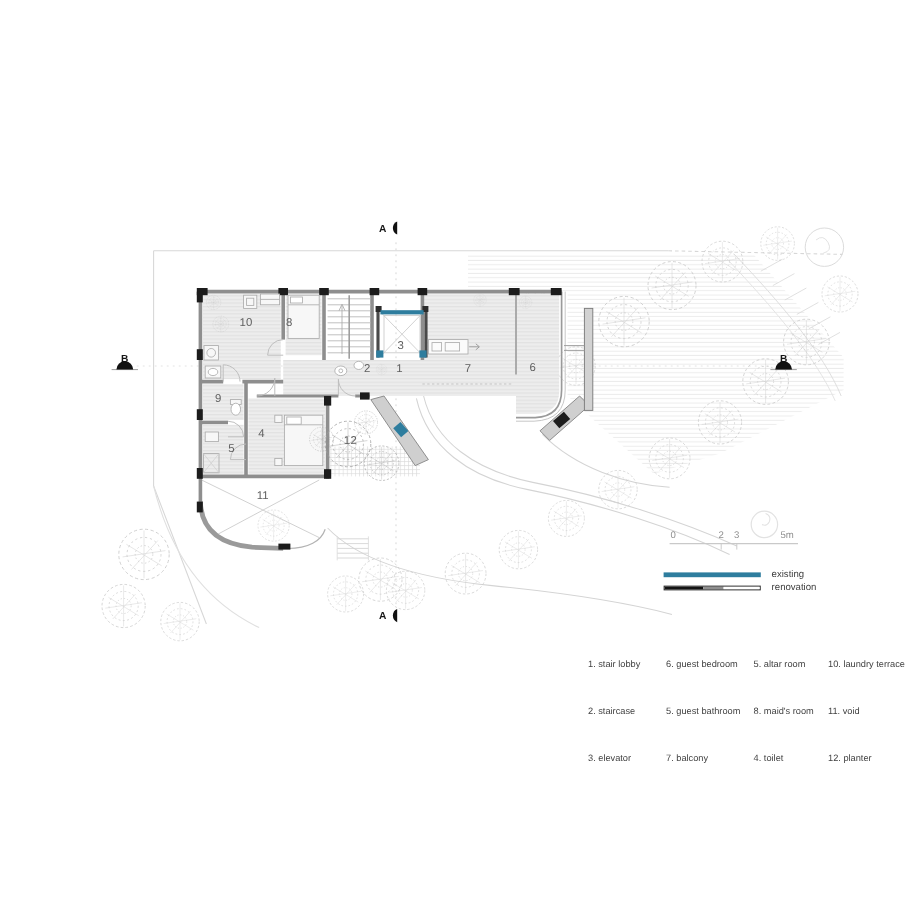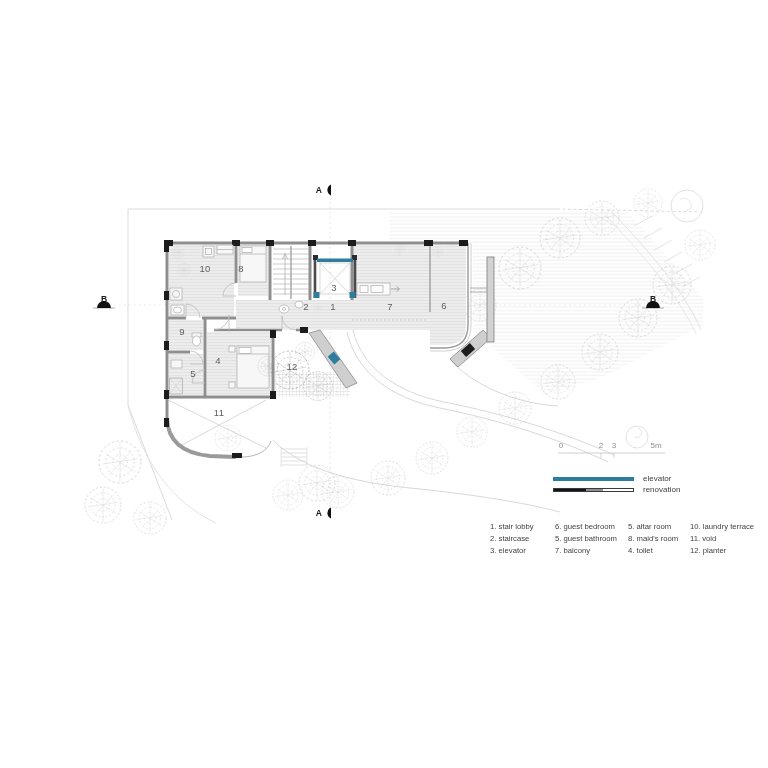--- a/index.html
+++ b/index.html
@@ -19,21 +19,21 @@
   .sw-existing{background:#2e7d9e;border-top:1px solid #1d5possible;}
   .sw-existing{background:#2e7d9e;}
   .sw-reno{display:flex;height:4.5px;border:0.8px solid #3a3a3a;box-sizing:border-box;}
   .sw-reno .seg1{background:#141414;width:40%;}
   .sw-reno .seg2{background:#8f8f8f;width:22%;}
   .sw-reno .seg3{background:#ffffff;width:38%;}
   .legend-label{font-size:8px;color:#3e3e3e;line-height:6px;}
   
   .room-list{position:absolute;left:490px;top:521px;display:flex;}
   .room-col{flex:none;}
-  .room-col .item{display:block;font-size:7.7px;line-height:11.8px;color:#3f3f3f;white-space:nowrap;}
+  .room-col .item{display:block;font-size:7.7px;line-height:11.8px;color:#3f3f3f;white-space:nowrap;margin-top:27px;}
   .col-1{width:65px;} .col-2{width:73px;} .col-3{width:62px;} .col-4{width:80px;}
 </style>
 </head>
 <body>
 
 <div class="sheet">
 
 <svg width="768" height="768" viewBox="0 0 768 768">
   <defs>
     <pattern id="floorPat" width="4" height="3" patternUnits="userSpaceOnUse">
@@ -325,21 +325,21 @@
     <text class="scale-num svg-label" x="561" y="448" text-anchor="middle">0</text>
     <text class="scale-num svg-label" x="601" y="448" text-anchor="middle">2</text>
     <text class="scale-num svg-label" x="614" y="448" text-anchor="middle">3</text>
     <text class="scale-num svg-label" x="656" y="448" text-anchor="middle">5m</text>
   </g>
 </svg>
 
 <div class="title-block">
   <div class="legend-row">
     <div class="legend-swatch sw-existing"></div>
-    <span class="legend-label">elevator</span>
+    <span class="legend-label">existing</span>
   </div>
   <div class="legend-row">
     <div class="legend-swatch sw-reno">
       <div class="seg1"></div>
           <div class="seg2"></div>
           <div class="seg3"></div>
     </div>
     <span class="legend-label">renovation</span>
   </div>
 </div>

